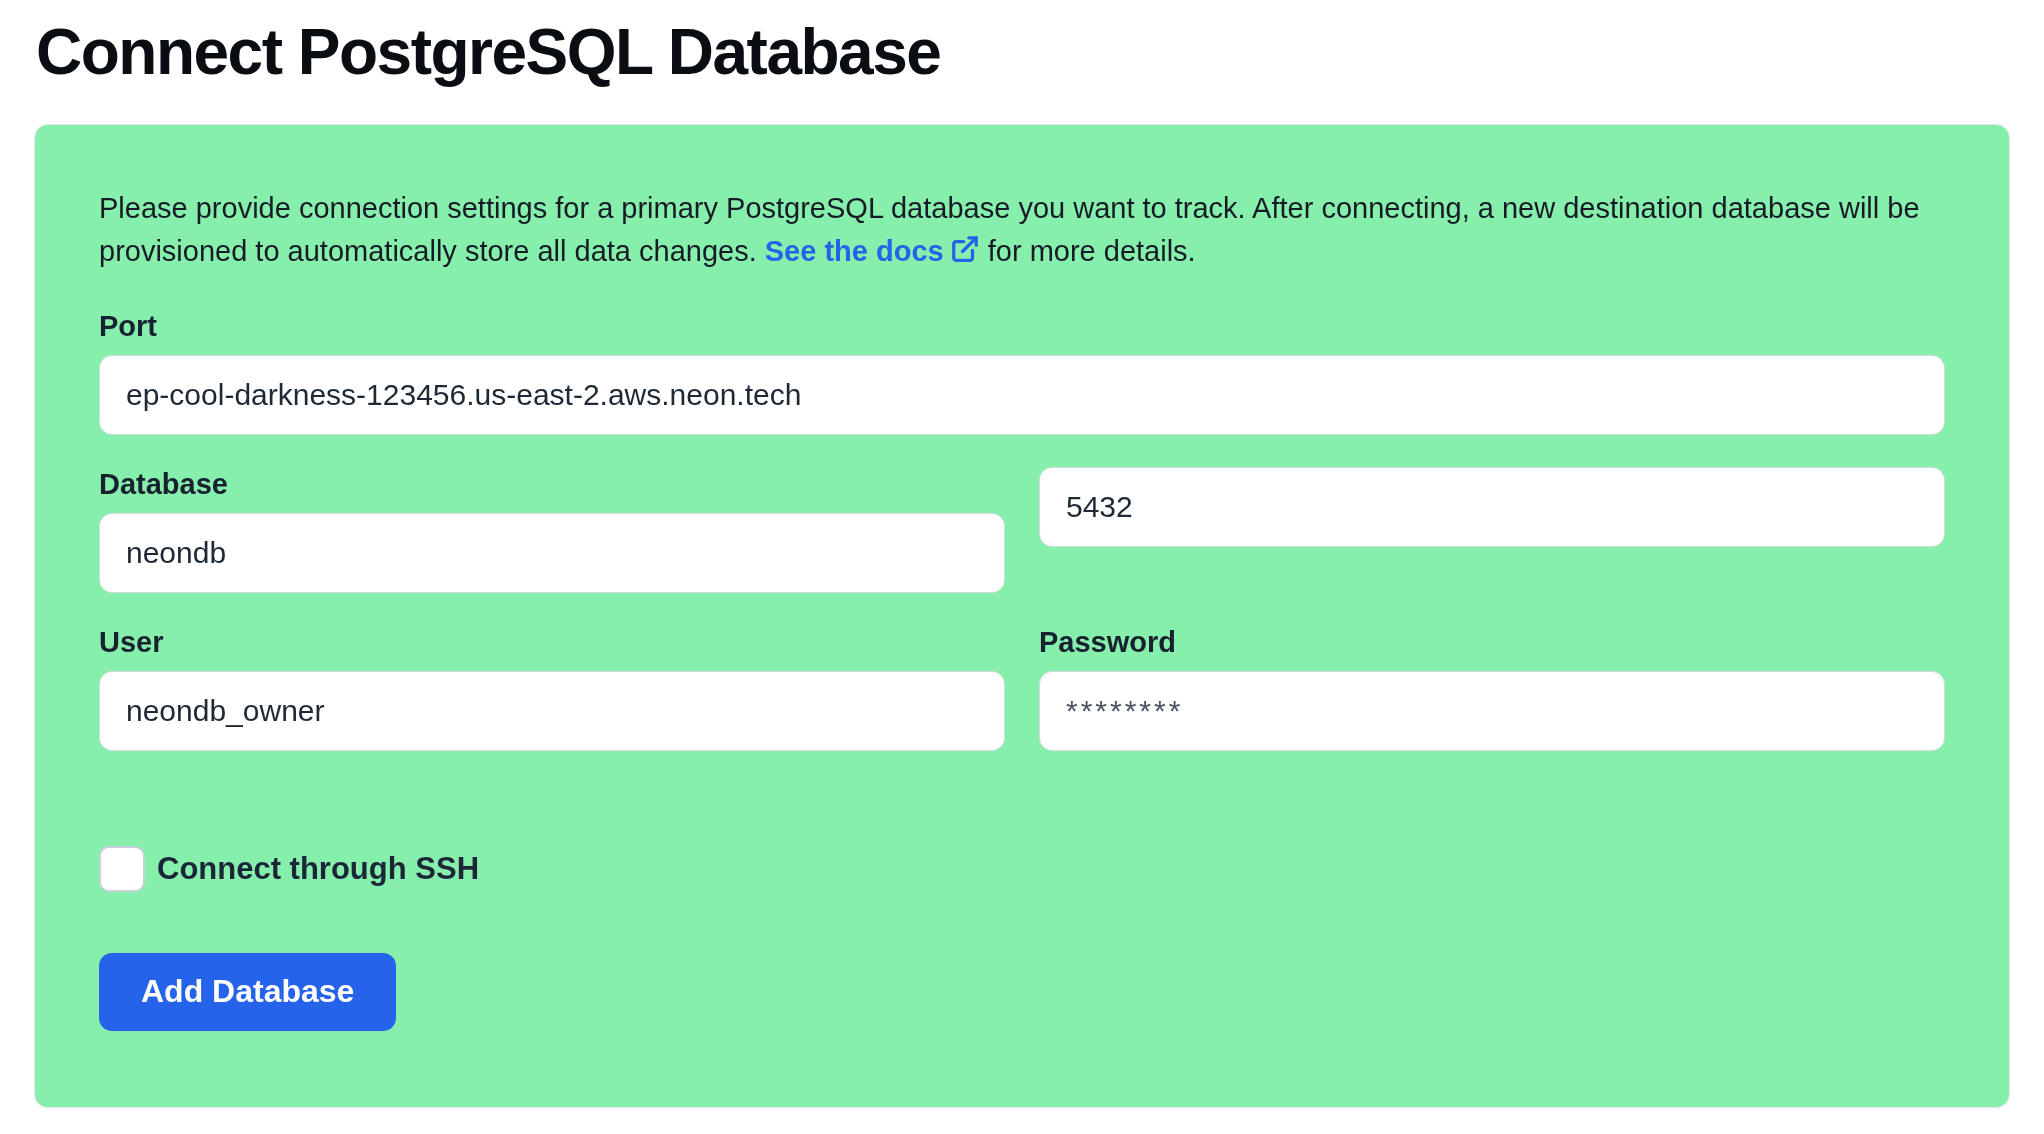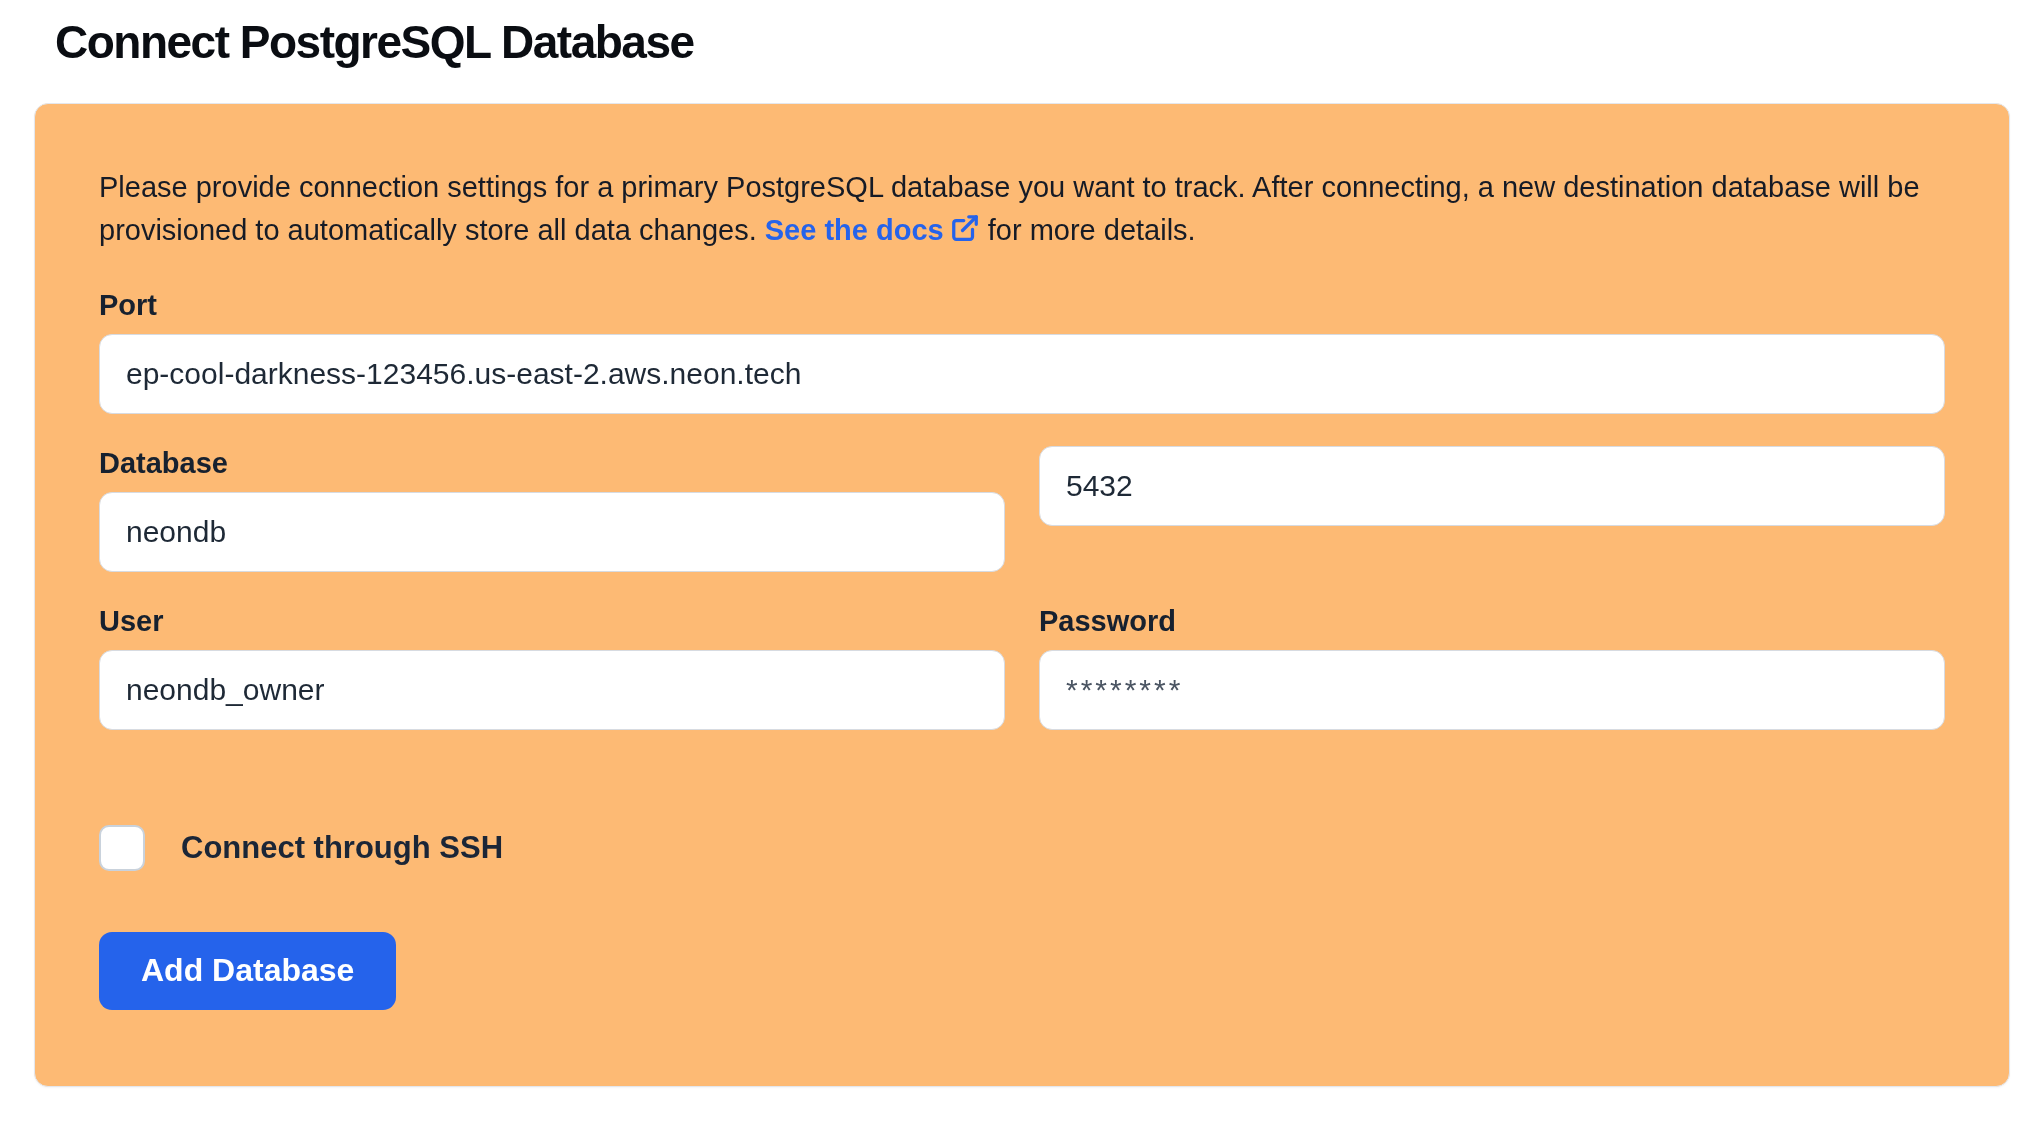--- a/index.html
+++ b/index.html
@@ -6,32 +6,31 @@
   html, body { width: 2044px; height: 1134px; }
   body {
     background: #ffffff;
     font-family: "Liberation Sans", sans-serif;
     color: #121826;
     overflow: hidden;
   }
   .page { padding: 0 34px; }
 
   h1.page-title {
-    font-size: 46px;
+    font-size: 64px;
     font-weight: 800;
     letter-spacing: -1.5px;
     color: #0a0d12;
     padding: 16px 2px 0 2px;
     margin-bottom: 34px;
     line-height: 1.15;
-    margin-left: 19px;
   }
 
   .card {
-    background: #fdba74;
+    background: #86efac;
     border: 1.5px solid #e4e7ec;
     border-radius: 14px;
     box-shadow: 0 1px 2px rgba(16,24,40,0.04);
     padding: 62px 64px 76px 64px;
     min-height: 980px;
   }
 
   .description {
     font-size: 29px;
     line-height: 43px;
@@ -98,21 +97,21 @@
 
   .ssh-cell {
     padding-top: 46px; 
     display: flex;
     align-items: center;
     height: 126px;
   }
   .ssh-row {
     display: flex;
     align-items: center;
-    gap: 36px;
+    gap: 12px;
     cursor: pointer;
   }
   .checkbox-box {
     width: 46px;
     height: 46px;
     border: 2px solid #c9d2dc;
     border-radius: 10px;
     background: #ffffff;
     flex: 0 0 auto;
   }

